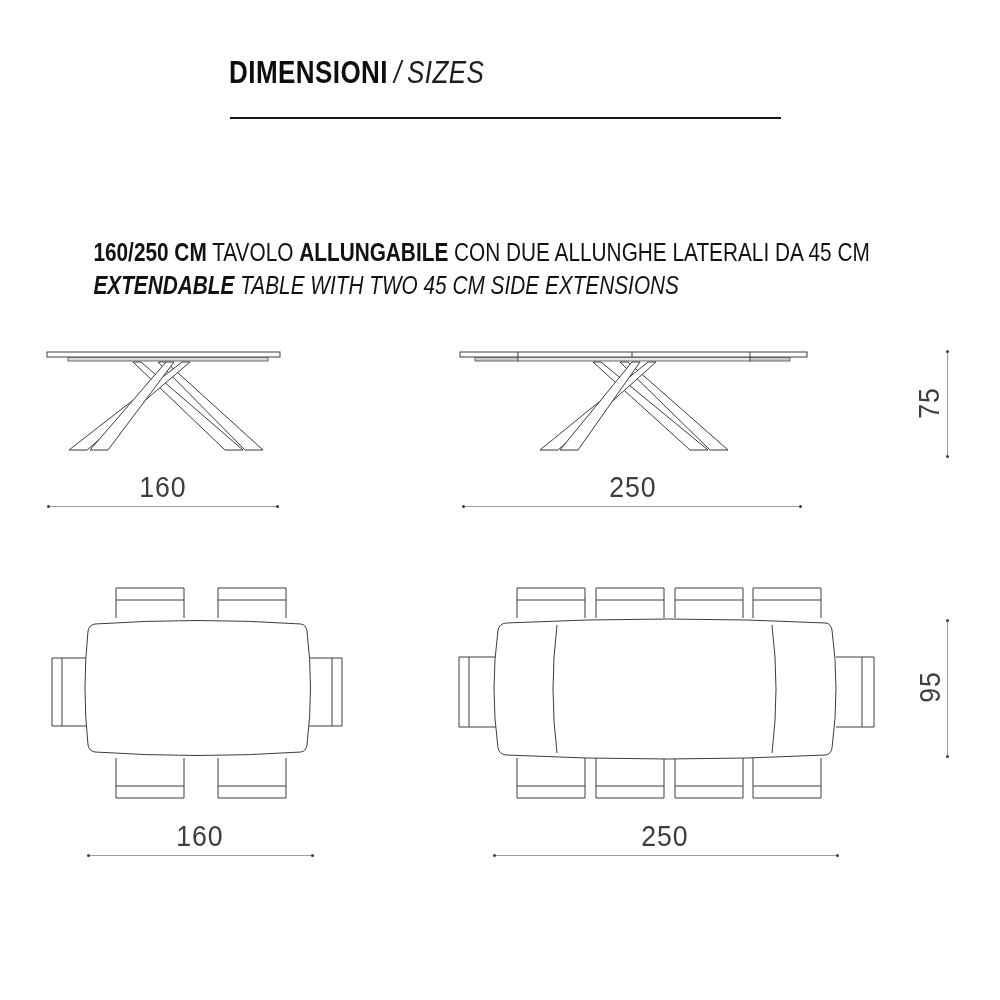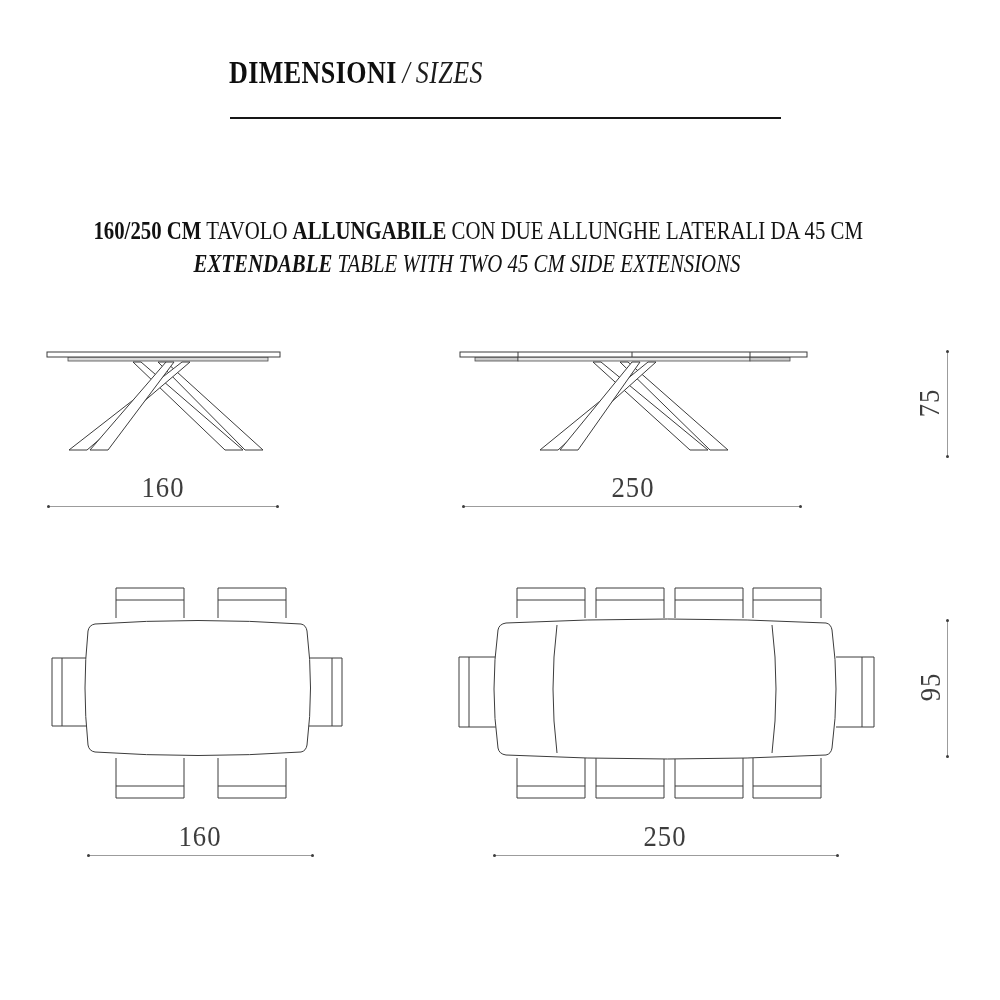--- a/index.html
+++ b/index.html
@@ -1,29 +1,29 @@
 <!DOCTYPE html>
 <html><head>
 <meta charset="utf-8">
 <style>
   html,body{margin:0;padding:0;background:#ffffff;}
   .canvas{position:relative;width:1000px;height:1000px;background:#ffffff;overflow:hidden;
-          font-family:Liberation Serif, serif;color:#141414;}
+          font-family:Liberation Sans, sans-serif;color:#141414;}
   .abs{position:absolute;}
 
   
   .title{left:229px;top:56px;font-size:31px;line-height:34px;white-space:nowrap;
          transform:scaleX(0.84);transform-origin:0 50%;color:#0e0e0e;}
   .t-main{font-weight:bold;letter-spacing:0.5px;}
   .t-sep{font-style:italic;font-weight:400;margin:0 7px;color:#1c1c1c;}
   .t-sec{font-style:italic;font-weight:400;letter-spacing:0.5px;color:#1c1c1c;}
   .rule{left:230px;top:117px;width:551px;height:2px;background:#161616;}
 
   
-  .desc{left:0;top:214px;width:934px;text-align:center;}
+  .desc{left:0;top:236px;width:934px;}
   .desc-line{font-size:26px;line-height:33px;white-space:nowrap;
              transform:scaleX(0.8);color:#121212;}
   .desc-line .b{font-weight:bold;}
   .desc-line.it{font-style:italic;}
 
   
   svg{display:block;}
   .stroke{stroke:#3c3c3c;stroke-width:1;fill:none;}
   .wfill{stroke:#3c3c3c;stroke-width:1;fill:#ffffff;}
   .frame{stroke:#4a4a4a;stroke-width:0.8;fill:#d9d9d9;}

